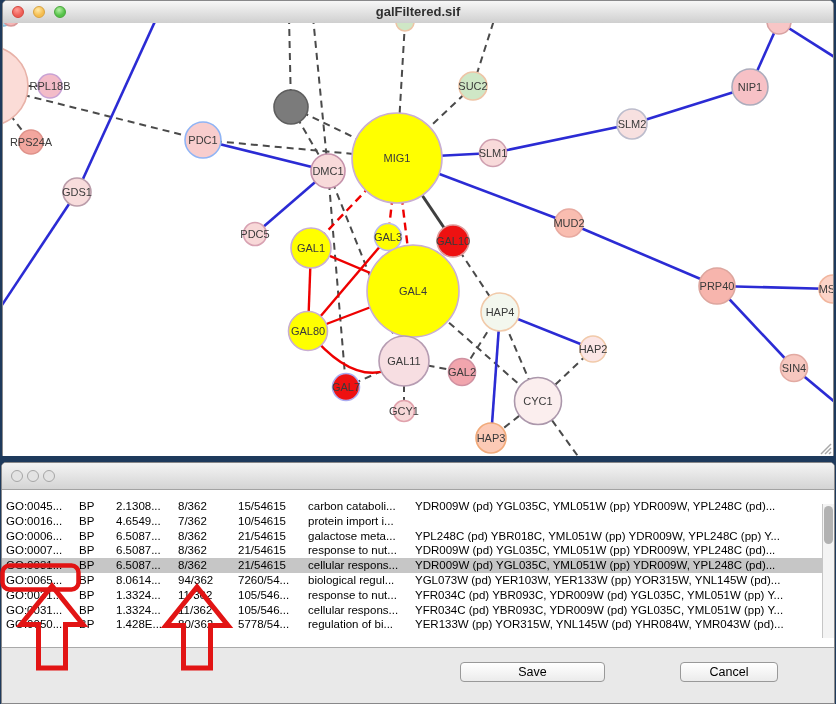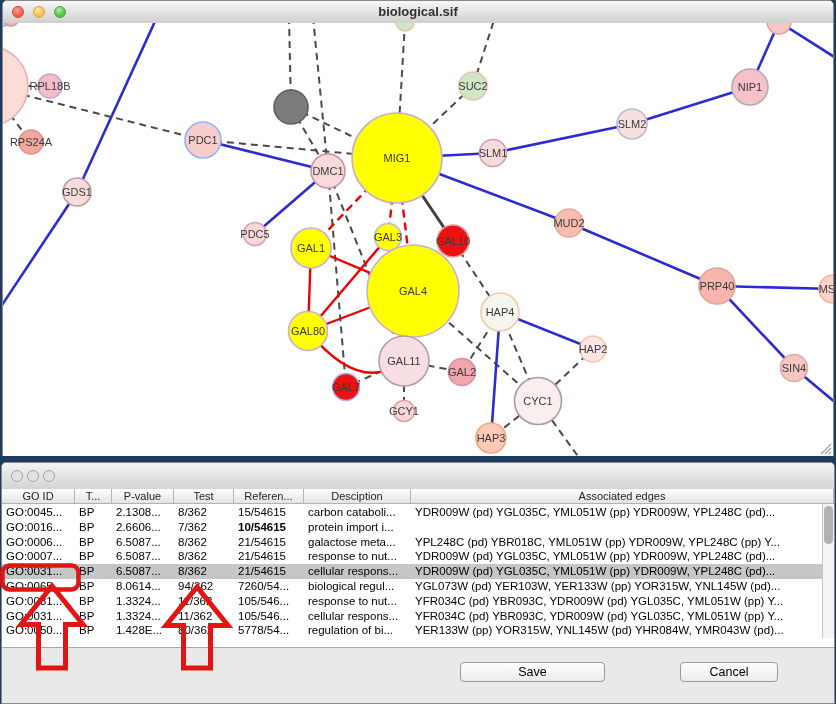--- a/index.html
+++ b/index.html
@@ -54,21 +54,21 @@
     position:absolute;left:0;right:0;top:26px;height:15px;display:flex;
     background:linear-gradient(#fefefe,#e4e4e4);
     border-bottom:1px solid #b2b2b2;box-sizing:border-box;
   }
   .hcell{
     height:15px;line-height:14px;font-size:11px;color:#222;text-align:center;
     border-right:1px solid #b6b6b6;box-sizing:border-box;overflow:hidden;white-space:nowrap;
     flex:0 0 auto;
   }
   .hcell:last-child{flex:1 1 auto}
-  .tbody{position:absolute;left:0;top:42px;right:12px;height:134px;overflow:hidden}
+  .tbody{position:absolute;left:0;top:36px;right:12px;height:134px;overflow:hidden}
   .trow{display:flex;height:14.8px;line-height:14.8px;font-size:11.5px;color:#000;background:#fff}
   .trow.selected{background:#c6c6c6}
   .tcell{padding-left:4px;overflow:hidden;white-space:nowrap;box-sizing:border-box;flex:0 0 auto}
   .tcell:last-child{flex:1 1 auto}
   .vscroll{
     position:absolute;right:0;top:41px;width:12px;height:134px;
     background:#f4f4f4;border-left:1px solid #c6c6c6;box-sizing:border-box;
   }
   .vthumb{position:absolute;left:1px;right:1px;top:2px;height:38px;background:#b2b2b2;border-radius:5px}
   .tfoot{
@@ -89,21 +89,21 @@
   .overlay{position:absolute;left:0;top:0;width:836px;height:704px;pointer-events:none;z-index:60}
 </style>
 </head>
 <body>
 
 <div class="win-top">
   <div class="titlebar">
     <span class="tl red"></span>
     <span class="tl yellow"></span>
     <span class="tl green"></span>
-    <span>biological.sif</span>
+    <span>galFiltered.sif</span>
   </div>
   <div class="graph-area">
     <svg id="netsvg" width="830" height="433" viewBox="0 0 830 433">
       <g id="g-edges">
           <line x1="-15" y1="63" x2="200" y2="117" class="e-dash"></line>
           <line x1="-15" y1="63" x2="47" y2="63" class="e-dash"></line>
           <line x1="-15" y1="63" x2="28" y2="119" class="e-dash"></line>
           <line x1="286" y1="-6" x2="288" y2="84" class="e-dash"></line>
           <line x1="310" y1="-6" x2="325" y2="148" class="e-dash"></line>
           <line x1="288" y1="84" x2="394" y2="135" class="e-dash"></line>
@@ -226,45 +226,36 @@
     </svg>
   </div>
 </div>
 
 <div class="win-bottom">
   <div class="titlebar2">
     <span class="ring r1"></span>
     <span class="ring r2"></span>
     <span class="ring r3"></span>
   </div>
-  <div class="thead" id="thead">
-      <div class="hcell" style="width: 73px;">GO ID</div>
-      <div class="hcell" style="width: 37px;">T...</div>
-      <div class="hcell" style="width: 62px;">P-value</div>
-      <div class="hcell" style="width: 60px;">Test</div>
-      <div class="hcell" style="width: 70px;">Referen...</div>
-      <div class="hcell" style="width: 107px;">Desciption</div>
-      <div class="hcell">Associated edges</div>
-    </div>
   <div class="tbody" id="tbody">
       <div class="trow">
         <div class="tcell" style="width: 73px;">GO:0045...</div>
         <div class="tcell" style="width: 37px;">BP</div>
         <div class="tcell" style="width: 62px;">2.1308...</div>
         <div class="tcell" style="width: 60px;">8/362</div>
         <div class="tcell" style="width: 70px;">15/54615</div>
         <div class="tcell" style="width: 107px;">carbon cataboli...</div>
         <div class="tcell">YDR009W (pd) YGL035C, YML051W (pp) YDR009W, YPL248C (pd)...</div>
       </div>
       <div class="trow">
         <div class="tcell" style="width: 73px;">GO:0016...</div>
         <div class="tcell" style="width: 37px;">BP</div>
-        <div class="tcell" style="width: 62px;">2.6606...</div>
+        <div class="tcell" style="width: 62px;">4.6549...</div>
         <div class="tcell" style="width: 60px;">7/362</div>
-        <div class="tcell" style="width: 70px; font-weight: bold;">10/54615</div>
+        <div class="tcell" style="width: 70px;">10/54615</div>
         <div class="tcell" style="width: 107px;">protein import i...</div>
       </div>
       <div class="trow">
         <div class="tcell" style="width: 73px;">GO:0006...</div>
         <div class="tcell" style="width: 37px;">BP</div>
         <div class="tcell" style="width: 62px;">6.5087...</div>
         <div class="tcell" style="width: 60px;">8/362</div>
         <div class="tcell" style="width: 70px;">21/54615</div>
         <div class="tcell" style="width: 107px;">galactose meta...</div>
         <div class="tcell">YPL248C (pd) YBR018C, YML051W (pp) YDR009W, YPL248C (pp) Y...</div>

